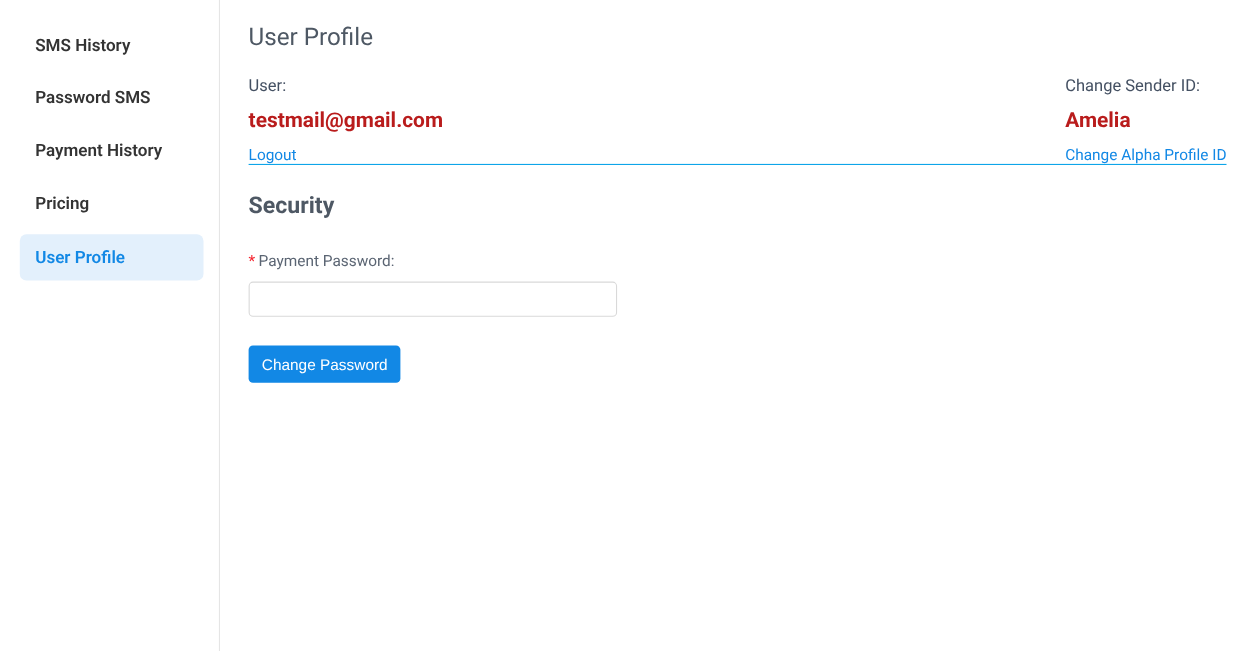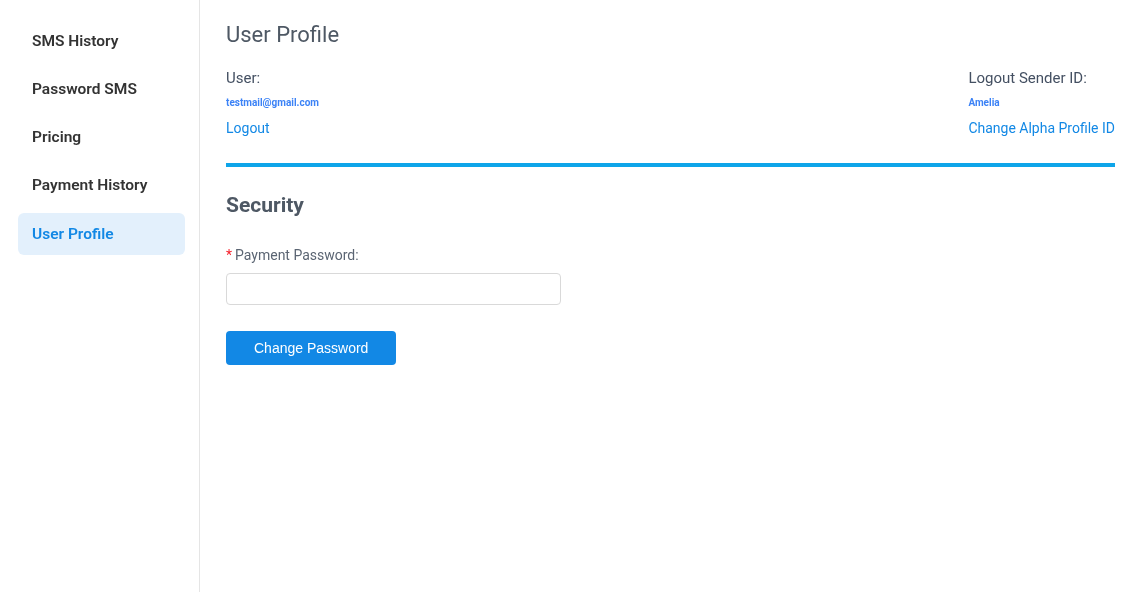--- a/index.html
+++ b/index.html
@@ -47,37 +47,36 @@
     .section-title {
       font-size: 22px;
       font-weight: 400;
       color: #4e5864;
       margin-bottom: 22px;
     }
     .profile-top {
       display: flex;
       justify-content: space-between;
       gap: 40px;
-      padding-bottom: 26px;
-      border-bottom: 4px solid #0ea5e9;
+      border-bottom: 1px solid #0ea5e9;
       margin-bottom: 26px;
     }
     .profile-col {
       min-width: 0;
     }
     .field-label {
       font-size: 15px;
       color: #445062;
       margin-bottom: 10px;
       font-weight: 400;
     }
     .field-value {
-      font-size: 10px;
+      font-size: 19px;
       font-weight: 700;
-      color: #3b82f6;
+      color: #b91c1c;
       margin-bottom: 10px;
     }
     .link {
       font-size: 14px;
       color: #1288e5;
       font-weight: 400;
       cursor: pointer;
       text-decoration: none;
       margin-top: 16px;
     }
@@ -107,49 +106,49 @@
       border-radius: 4px;
       padding: 4px 10px;
       font-size: 14px;
       outline: none;
     }
     .btn-primary {
       background: #1288e5;
       color: #fff;
       border: none;
       border-radius: 4px;
-      padding: 9px 28px;
+      padding: 9px 12px;
       font-size: 14px;
       font-weight: 500;
       cursor: pointer;
     }
   </style>
 </head>
 <body>
 
 <div class="layout">
   <nav class="sidebar">
     <div class="sidebar-item">SMS History</div>
     <div class="sidebar-item">Password SMS</div>
+    <div class="sidebar-item">Payment History</div>
     <div class="sidebar-item">Pricing</div>
-    <div class="sidebar-item">Payment History</div>
     <div class="sidebar-item active">User Profile</div>
   </nav>
 
   <main class="main">
     <h1 class="section-title">User Profile</h1>
 
     <div class="profile-top">
       <div class="profile-col">
         <div class="field-label">User:</div>
         <div class="field-value">testmail@gmail.com</div>
         <a class="link">Logout</a>
       </div>
       <div class="profile-col">
-        <div class="field-label">Logout Sender ID:</div>
+        <div class="field-label">Change Sender ID:</div>
         <div class="field-value">Amelia</div>
         <a class="link">Change Alpha Profile ID</a>
       </div>
     </div>
 
     <h2 class="security-title">Security</h2>
 
     <div class="form-group">
       <label class="form-label">
         <span class="req">*</span><span>Payment Password:</span>

